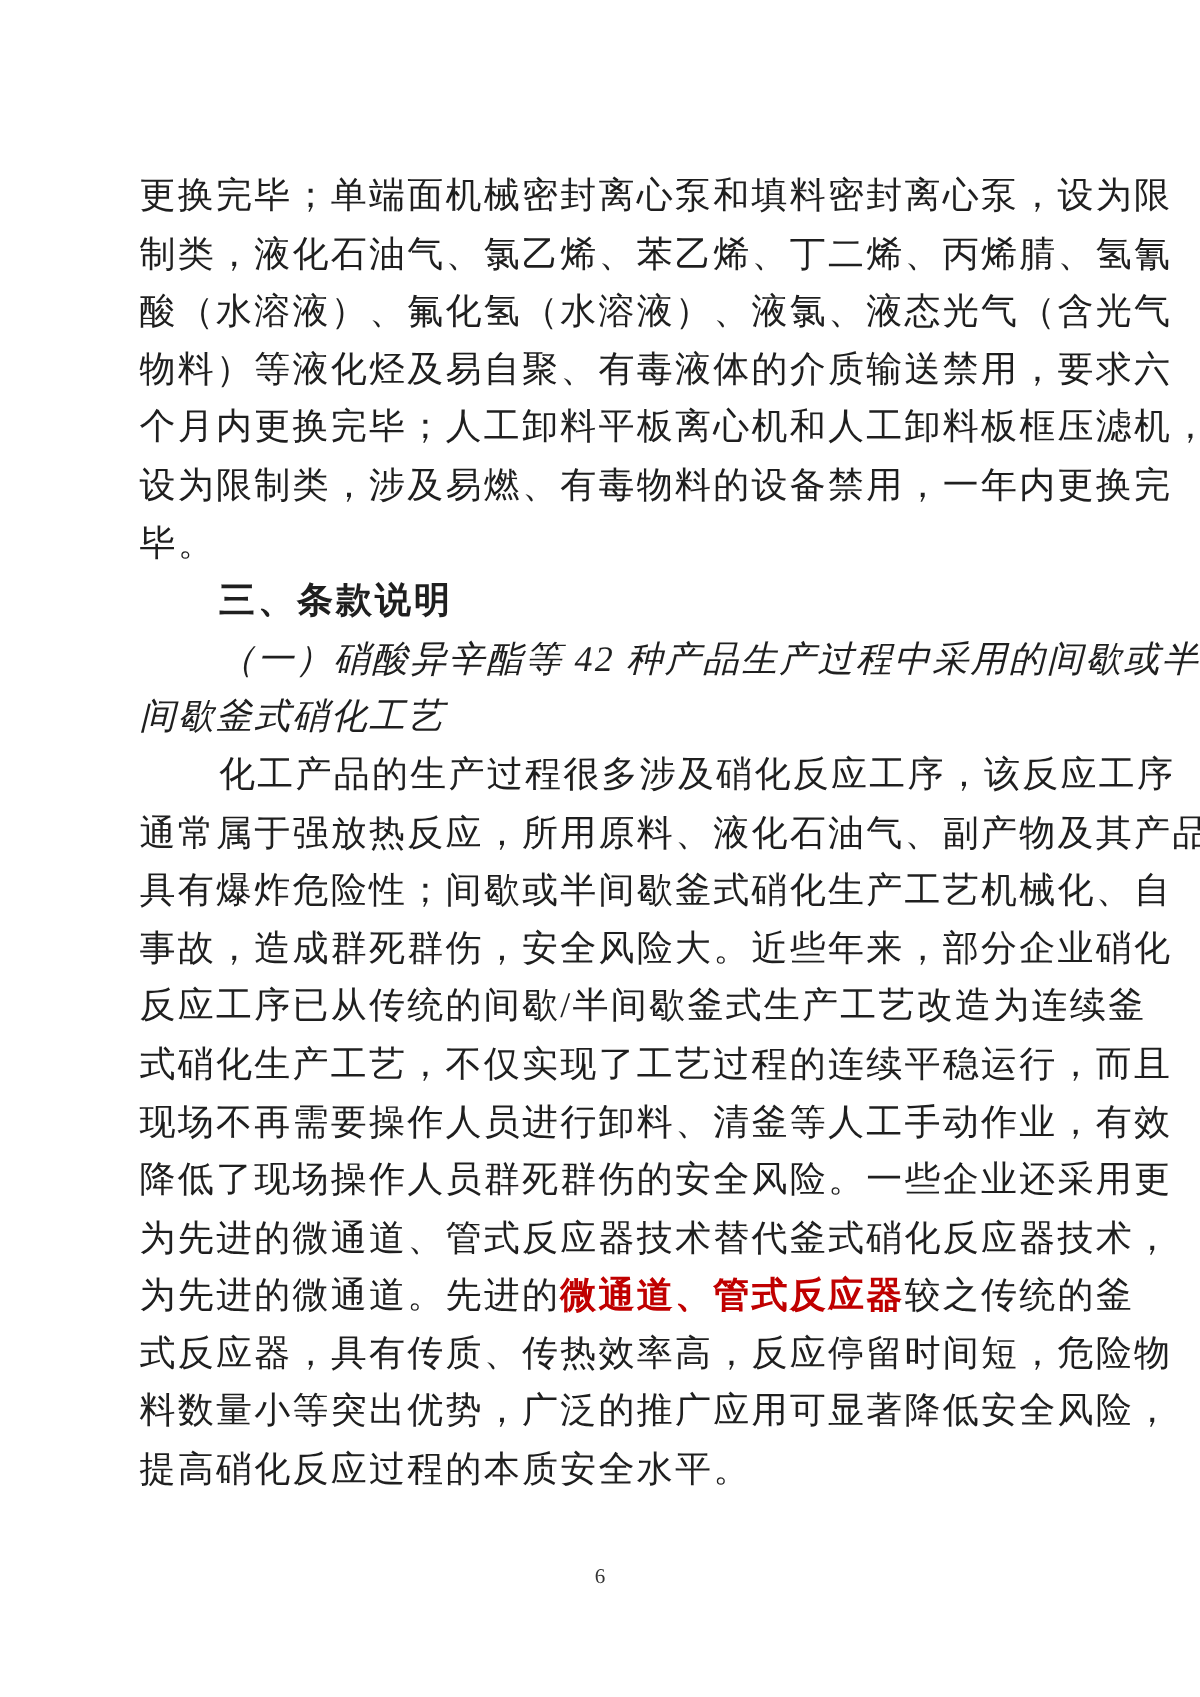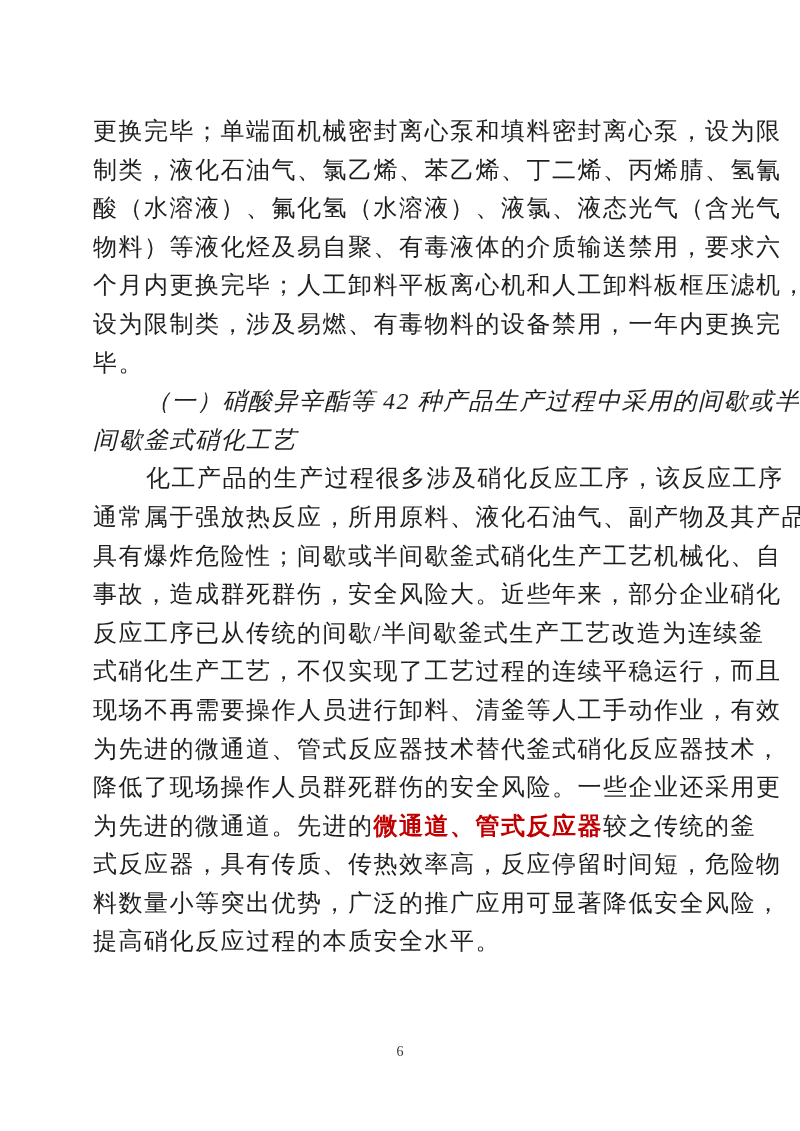--- a/index.html
+++ b/index.html
@@ -64,31 +64,32 @@
 
 <div class="page" style="--page-bg: #ffffff; --text-color: #1f1f1f; --red-color: #c00000; --pagenum-color: #333333;">
   <div class="content">
       <div class="line stretch"><span>更换完毕；单端面机械密封离心泵和填料密封离心泵，设为限</span></div>
       <div class="line stretch"><span>制类，液化石油气、氯乙烯、苯乙烯、丁二烯、丙烯腈、氢氰</span></div>
       <div class="line stretch"><span>酸（水溶液）、氟化氢（水溶液）、液氯、液态光气（含光气</span></div>
       <div class="line stretch"><span>物料）等液化烃及易自聚、有毒液体的介质输送禁用，要求六</span></div>
       <div class="line stretch"><span>个月内更换完毕；人工卸料平板离心机和人工卸料板框压滤机，</span></div>
       <div class="line stretch"><span>设为限制类，涉及易燃、有毒物料的设备禁用，一年内更换完</span></div>
       <div class="line plain"><span>毕。</span></div>
+      <div class="line heading indent plain"><span>三、条款说明</span></div>
       <div class="line subtitle indent stretch"><span>（一）硝酸异辛酯等 42 种产品生产过程中采用的间歇或半</span></div>
       <div class="line subtitle plain"><span>间歇釜式硝化工艺</span></div>
       <div class="line indent stretch"><span>化工产品的生产过程很多涉及硝化反应工序，该反应工序</span></div>
       <div class="line stretch"><span>通常属于强放热反应，所用原料、液化石油气、副产物及其产品</span></div>
       <div class="line stretch"><span>具有爆炸危险性；间歇或半间歇釜式硝化生产工艺机械化、自</span></div>
       <div class="line stretch"><span>事故，造成群死群伤，安全风险大。近些年来，部分企业硝化</span></div>
       <div class="line stretch"><span>反应工序已从传统的间歇/半间歇釜式生产工艺改造为连续釜</span></div>
       <div class="line stretch"><span>式硝化生产工艺，不仅实现了工艺过程的连续平稳运行，而且</span></div>
       <div class="line stretch"><span>现场不再需要操作人员进行卸料、清釜等人工手动作业，有效</span></div>
+      <div class="line stretch"><span>降低了现场操作人员群死群伤的安全风险。一些企业还采用更</span></div>
       <div class="line stretch"><span>为先进的微通道、管式反应器技术替代釜式硝化反应器技术，</span></div>
-      <div class="line stretch"><span>降低了现场操作人员群死群伤的安全风险。一些企业还采用更</span></div>
       <div class="line stretch"><span>为先进的微通道。先进的</span><span class="red">微通道、管式反应器</span><span>较之传统的釜</span></div>
       <div class="line stretch"><span>式反应器，具有传质、传热效率高，反应停留时间短，危险物</span></div>
       <div class="line stretch"><span>料数量小等突出优势，广泛的推广应用可显著降低安全风险，</span></div>
       <div class="line plain"><span>提高硝化反应过程的本质安全水平。</span></div>
     </div>
   <div class="footer">
     <span>6</span>
   </div>
 </div>
 

